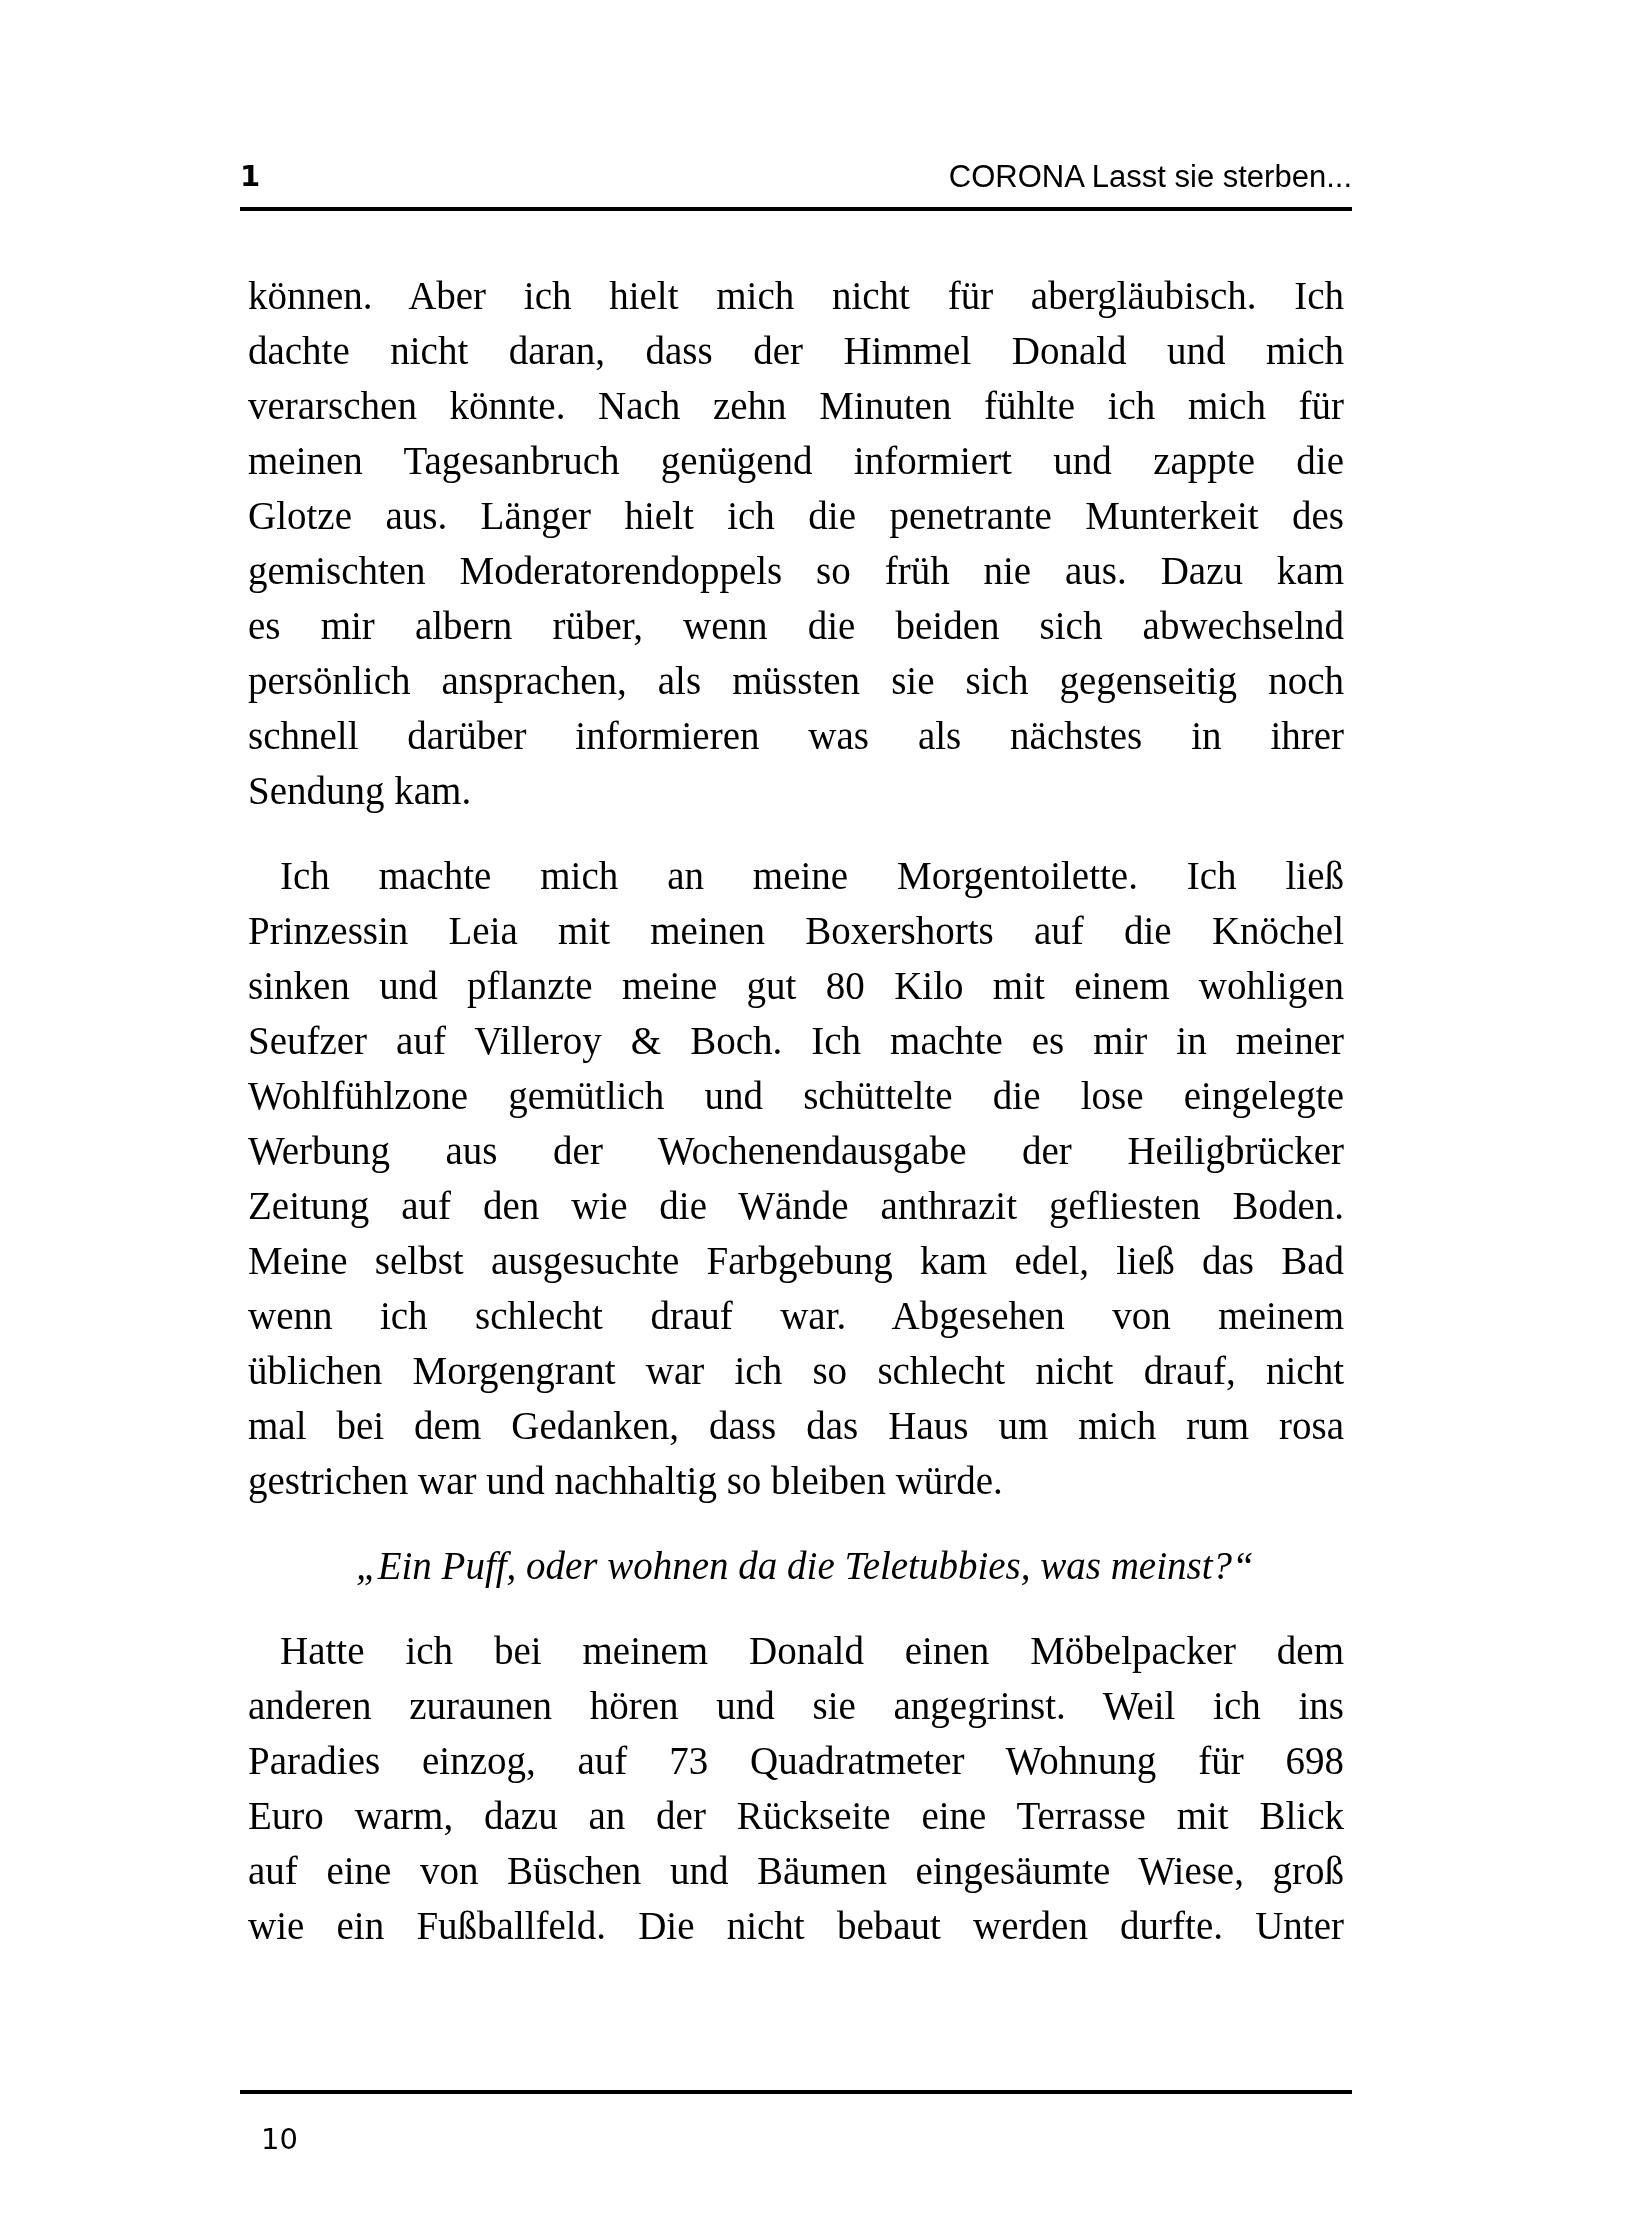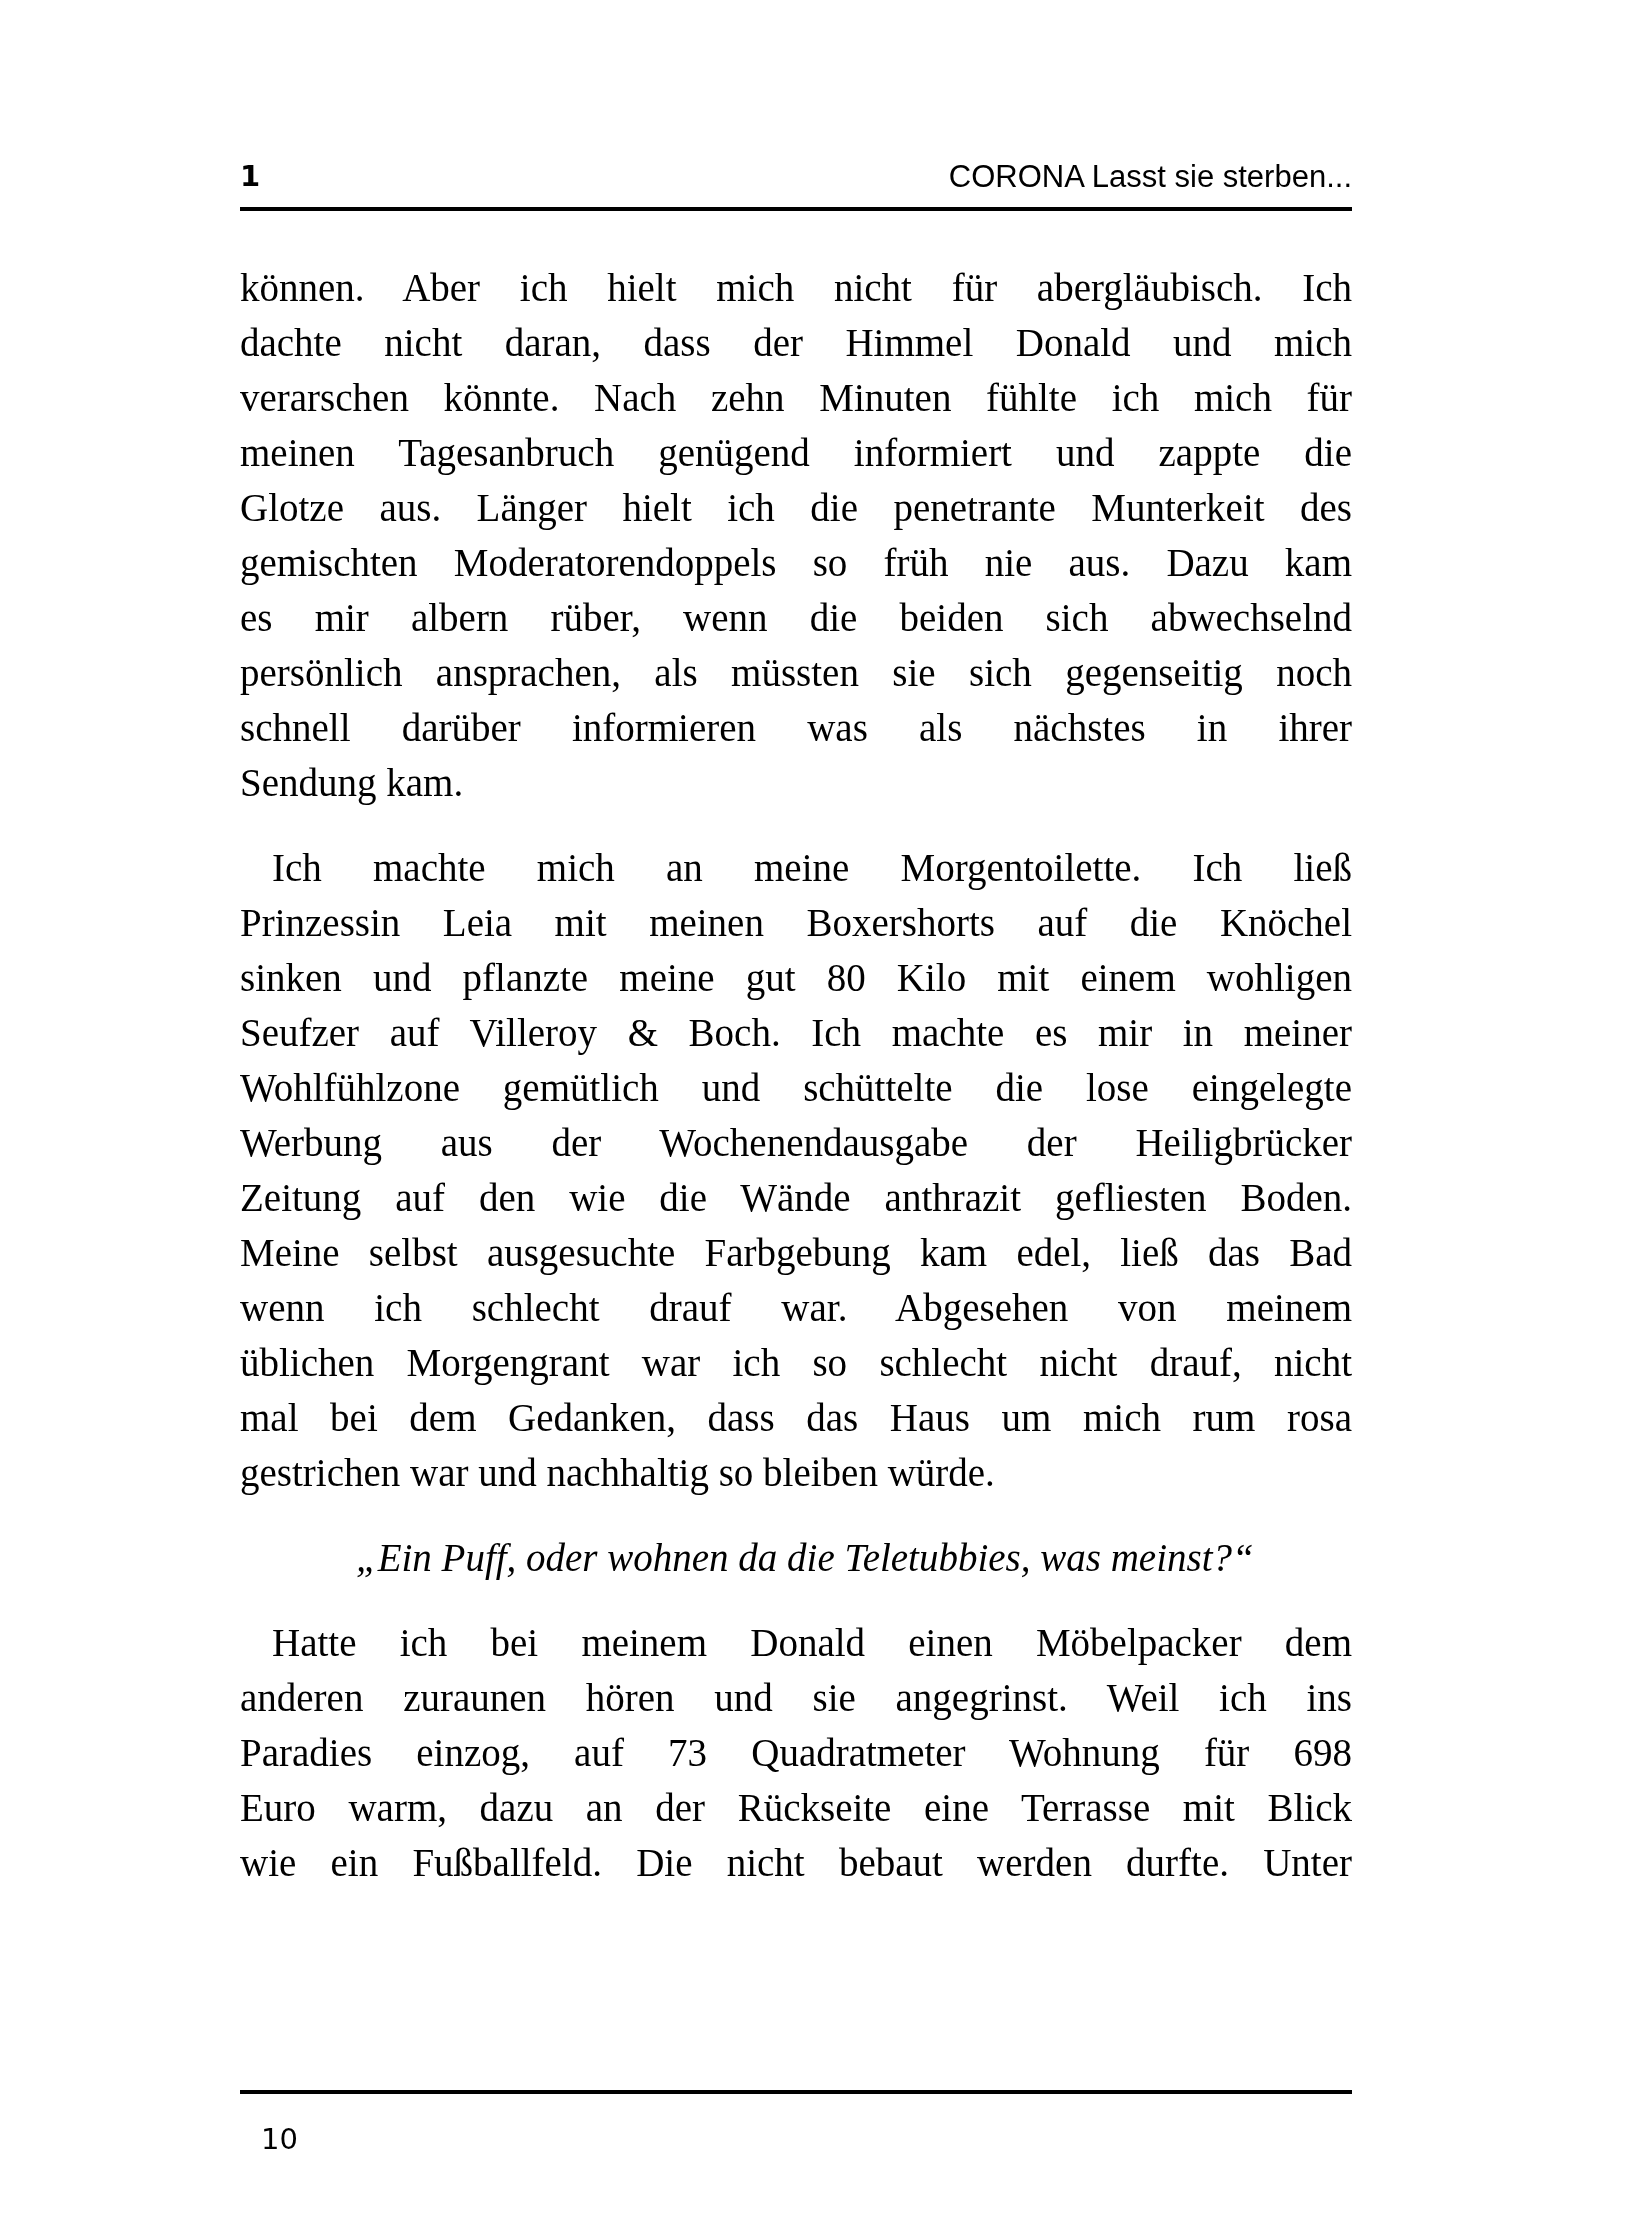--- a/index.html
+++ b/index.html
@@ -6,21 +6,21 @@
   body { width: 1651px; height: 2305px; position: relative; overflow: hidden; color: #000; }
   .page { position: absolute; left: 0; top: 0; width: 1651px; height: 2305px; background: #fff; }
   .content { position: absolute; left: 240px; width: 1112px; }
   .header { top: 151px; height: 58px; }
   .header .num { position: absolute; left: 0; top: 8px; font-family: "DejaVu Sans", sans-serif; font-weight: bold; font-size: 29px; line-height: 35px; }
   .header .title { position: absolute; right: 0; top: 8px; font-family: "Liberation Sans", sans-serif; font-size: 31px; line-height: 35px; }
   .rule { position: absolute; left: 240px; width: 1112px; height: 3.5px; background: #000; }
   .rule.top { top: 207px; }
   .rule.bottom { top: 2090px; }
   .body { top: 260px; font-family: "Liberation Serif", serif; font-size: 39px; line-height: 55px; text-align: justify; }
-  .body p { margin: 0; }
+  .body p { margin: 8px; }
   .body p.gap { margin-top: 30px; }
   .body p.quote { font-style: italic; text-align: center; padding-left: 17.7px; }
   .footer { top: 2119px; margin-left: 21px; }
   .footer .num { font-family: "DejaVu Sans", sans-serif; font-size: 29px; line-height: 40px; }
   .line { display: block; text-align: justify; text-align-last: justify; }
   .line.last { text-align-last: left; }
   .line.first-indent { padding-left: 32px; }
 </style>
 </head>
 <body>
@@ -64,20 +64,21 @@
 
     <p class="gap quote">
       <span>„Ein Puff, oder wohnen da die Teletubbies, was meinst?“</span>
     </p>
 
     <p class="gap">
       <span class="line first-indent">Hatte ich bei meinem Donald einen Möbelpacker dem</span>
       <span class="line">anderen zuraunen hören und sie angegrinst. Weil ich ins</span>
       <span class="line">Paradies einzog, auf 73 Quadratmeter Wohnung für 698</span>
       <span class="line">Euro warm, dazu an der Rückseite eine Terrasse mit Blick</span>
+      <span class="line">auf eine von Büschen und Bäumen eingesäumte Wiese, groß</span>
       <span class="line">wie ein Fußballfeld. Die nicht bebaut werden durfte. Unter</span>
     </p>
   </div>
 
   <div class="rule bottom"></div>
   <div class="content footer">
     <span class="num">10</span>
   </div>
 
 </div>

